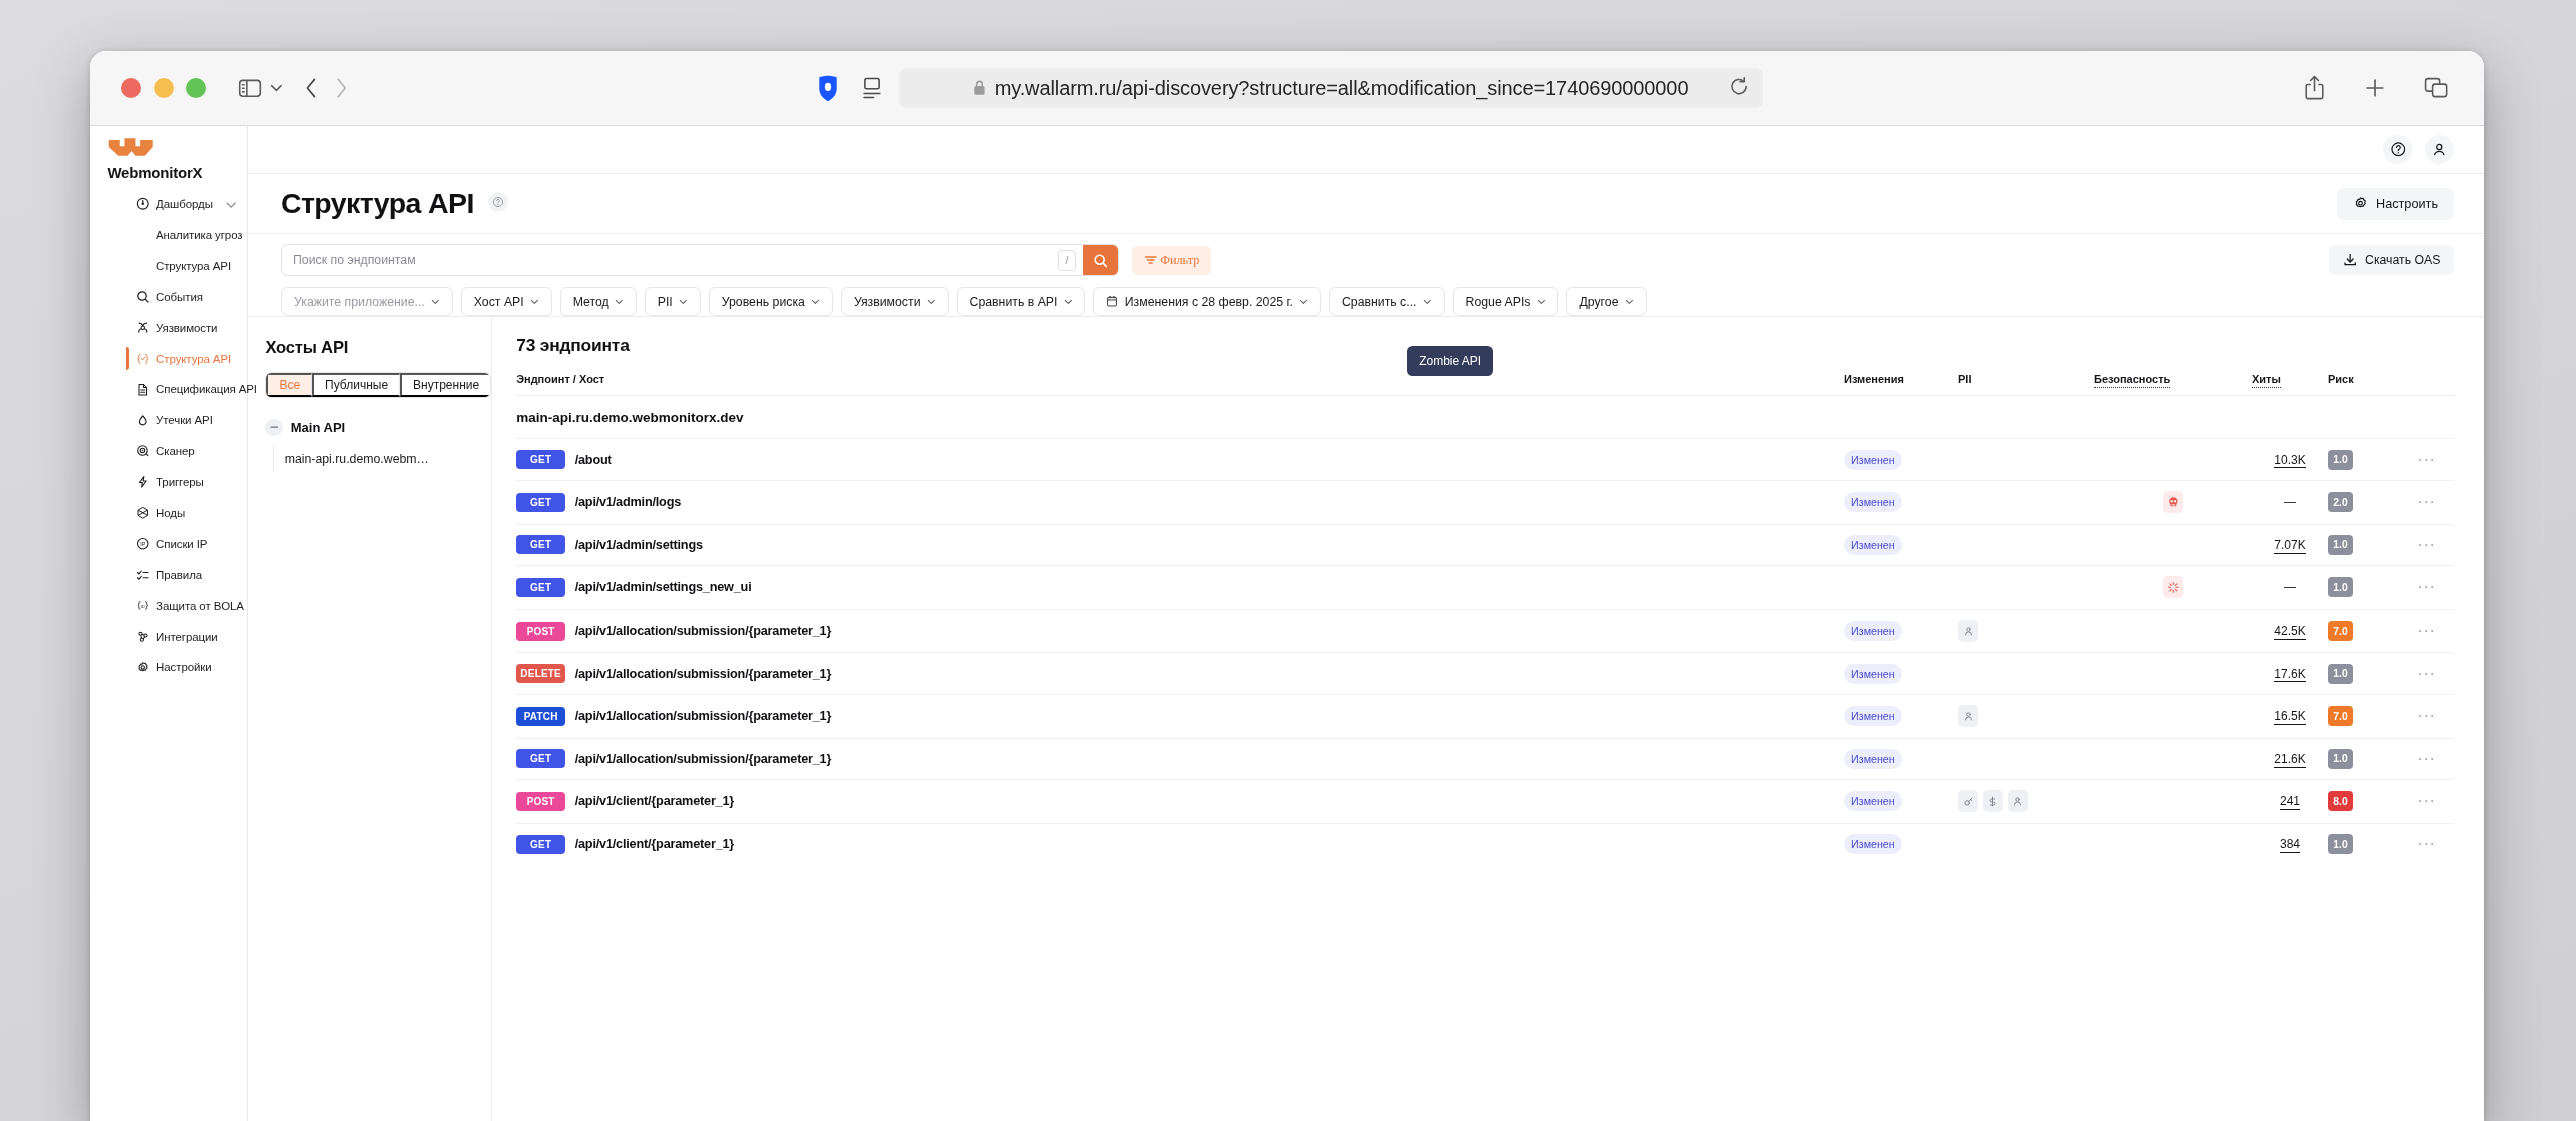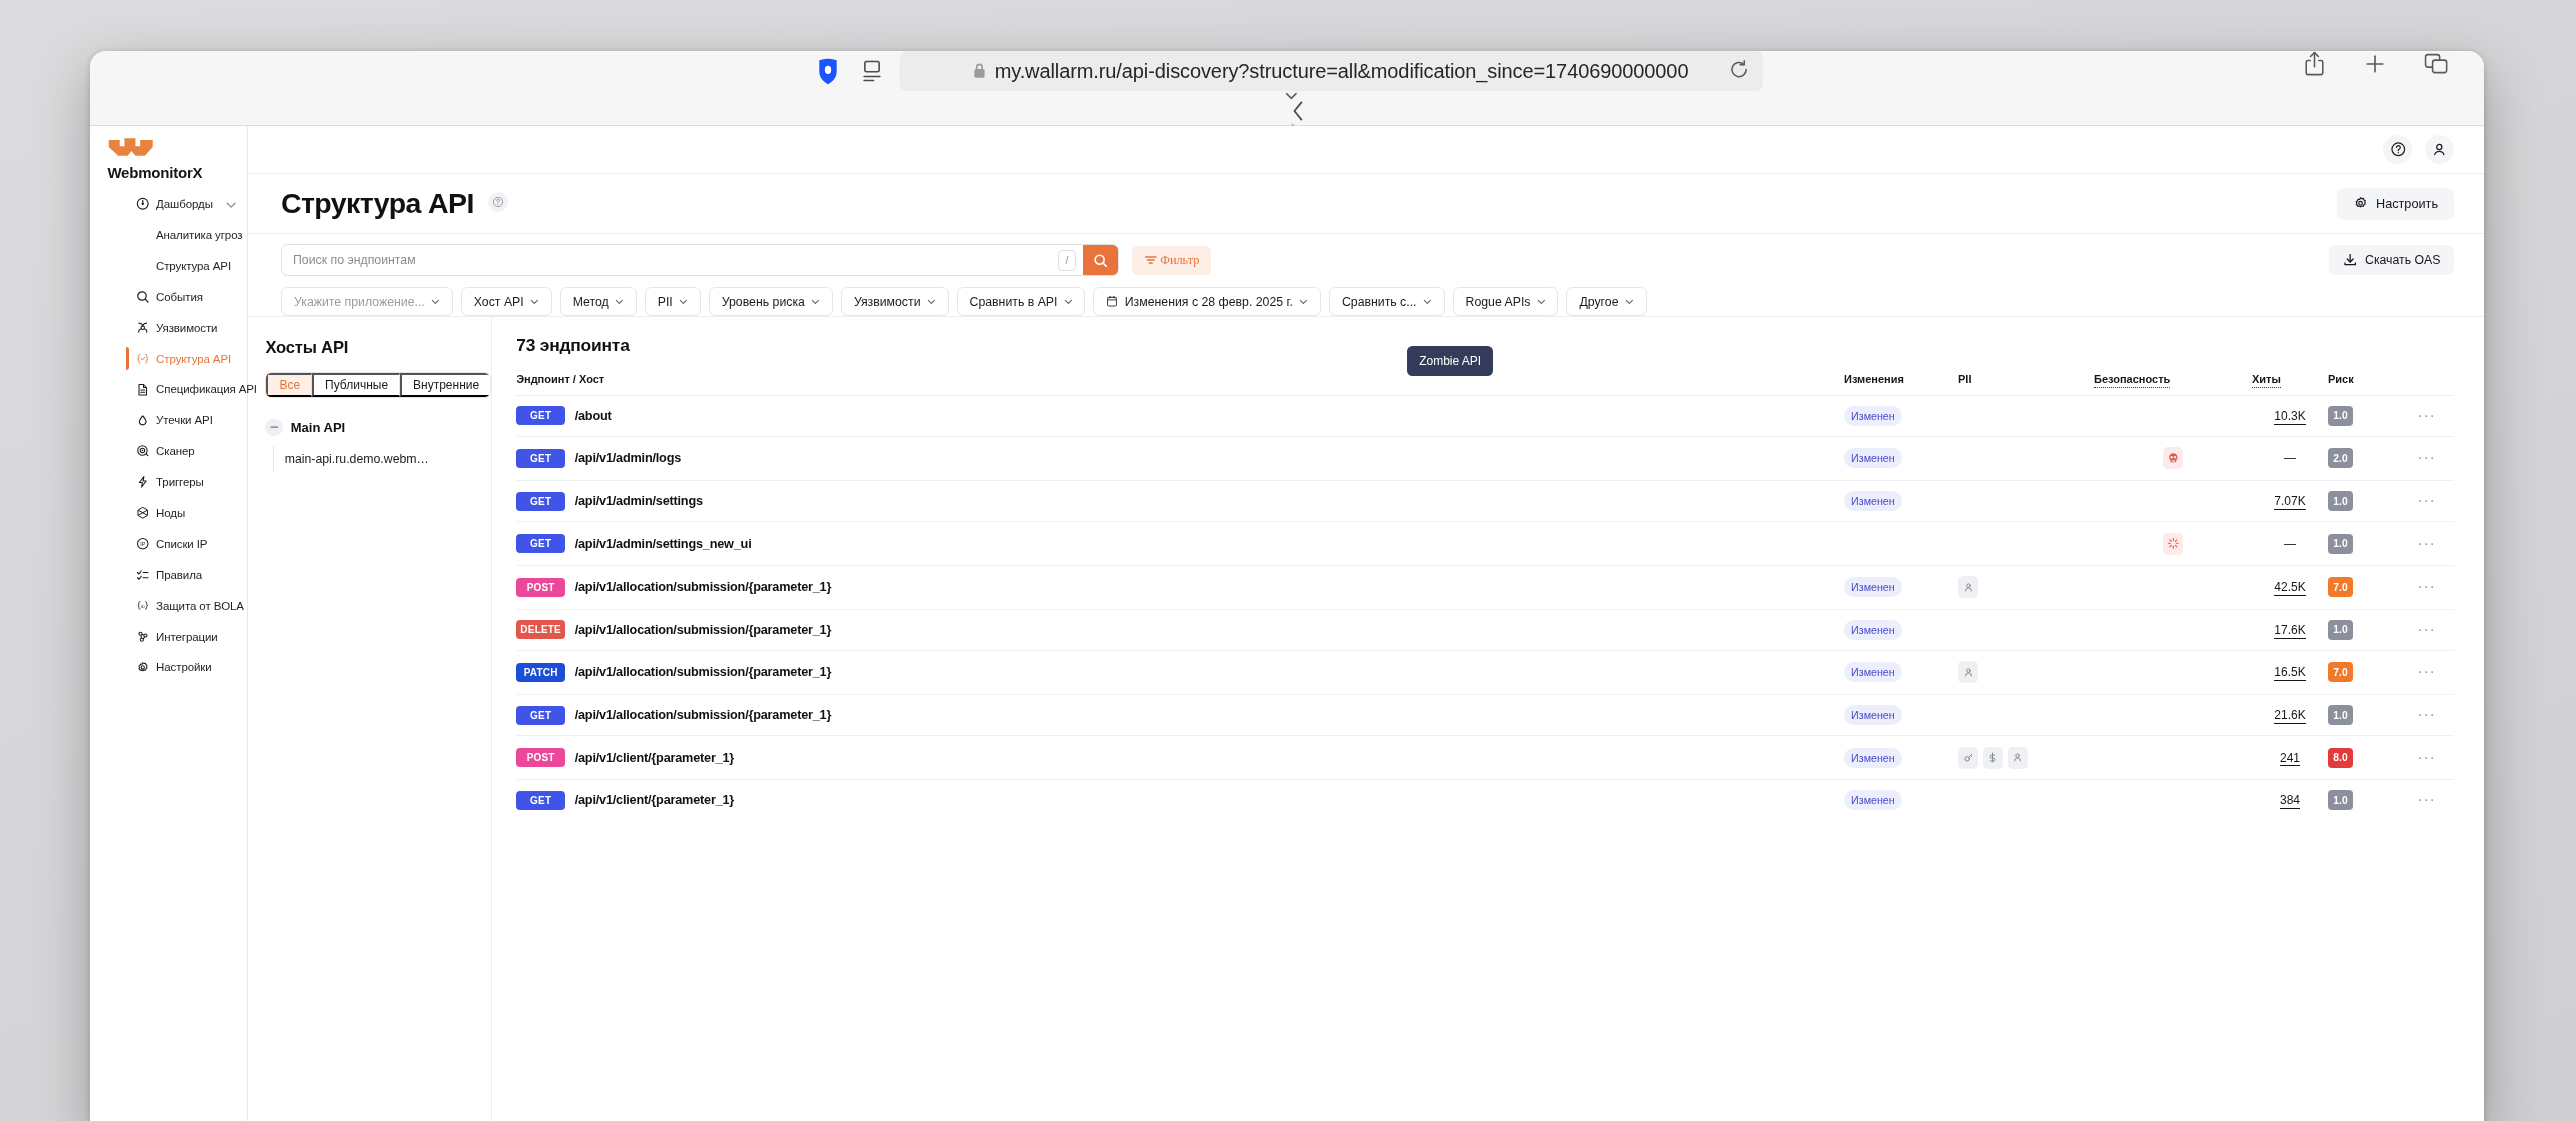--- a/index.html
+++ b/index.html
@@ -26,21 +26,21 @@
     box-shadow: 0 19px 55px rgba(0,0,0,.28), 0 1.6px 6.3px rgba(0,0,0,.18);
     overflow: hidden;
   }
 
   
   #browser-toolbar {
     position: relative;
     height: 75px;
     background: #f6f6f6;
     border-bottom: 0.8px solid #dcdcdc;
-    display: flex; align-items: center; flex-direction: column;
+    display: flex; align-items: center;
   }
   .traffic-lights { display: flex; gap: 12.7px; margin-left: 31px; }
   .tl { width: 20px; height: 20px; border-radius: 50%; }
   .tl.red    { background: #ec6a5f; }
   .tl.yellow { background: #f4bf50; }
   .tl.green  { background: #61c455; }
 
   .tb-btn {
     display: flex; align-items: center; justify-content: center;
     color: #575757;
@@ -847,20 +847,23 @@
                 <th class="col-endpoint">Эндпоинт / Хост</th>
                 <th class="col-changes">Изменения</th>
                 <th class="col-pii">PII</th>
                 <th class="col-security"><span class="th-dotted">Безопасность</span></th>
                 <th class="col-hits"><span class="th-dotted">Хиты</span></th>
                 <th class="col-risk">Риск</th>
                 <th class="col-actions"></th>
               </tr>
             </thead>
             <tbody>
+              <tr class="host-row">
+                <td colspan="7">main-api.ru.demo.webmonitorx.dev</td>
+              </tr>
 
               <tr class="ep-row">
                 <td>
                   <div class="method-cell">
                     <span class="method GET">GET</span>
                     <span class="path">/about</span>
                   </div>
                 </td>
                 <td><span class="badge-changed">Изменен</span></td>
                 <td>

